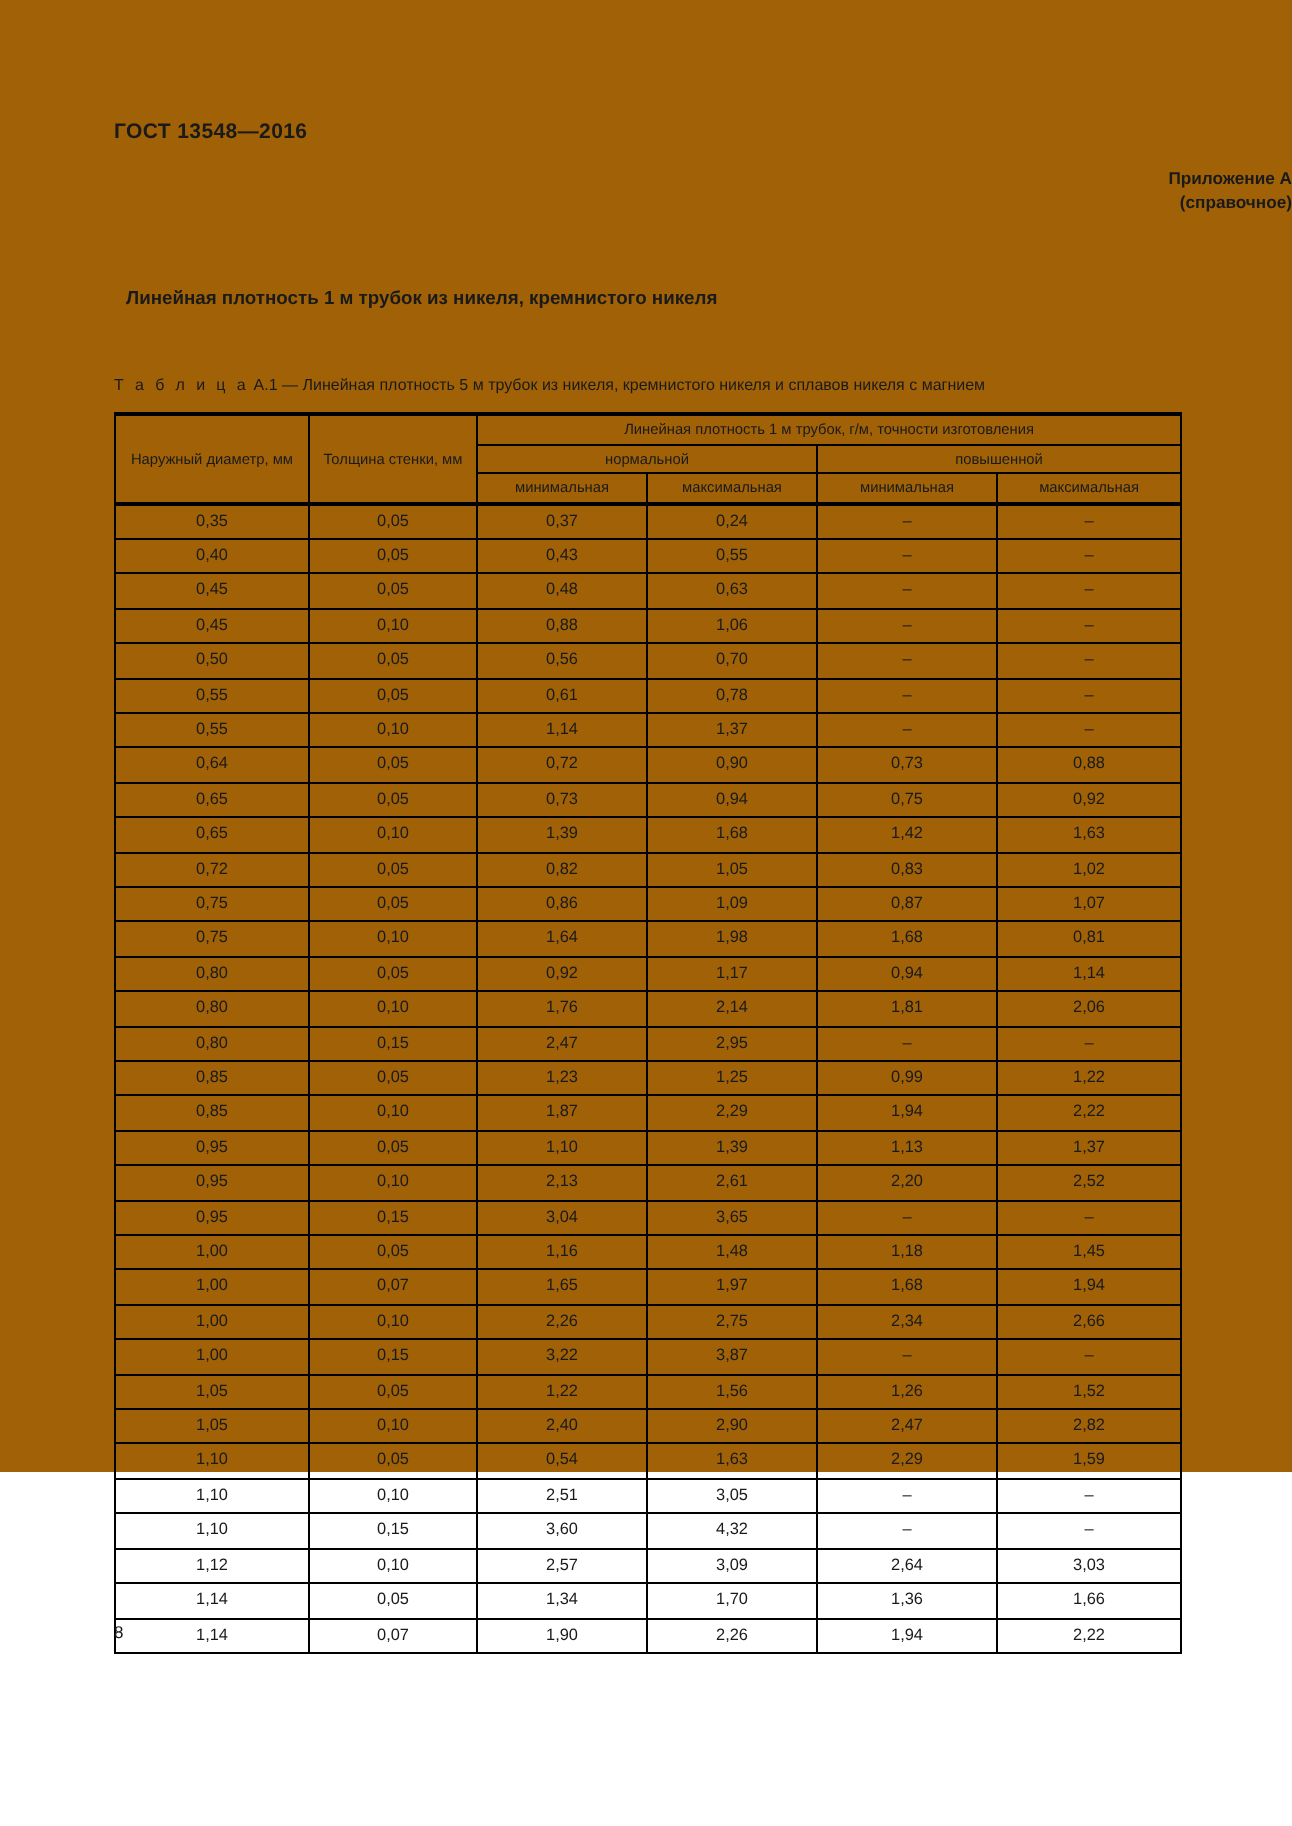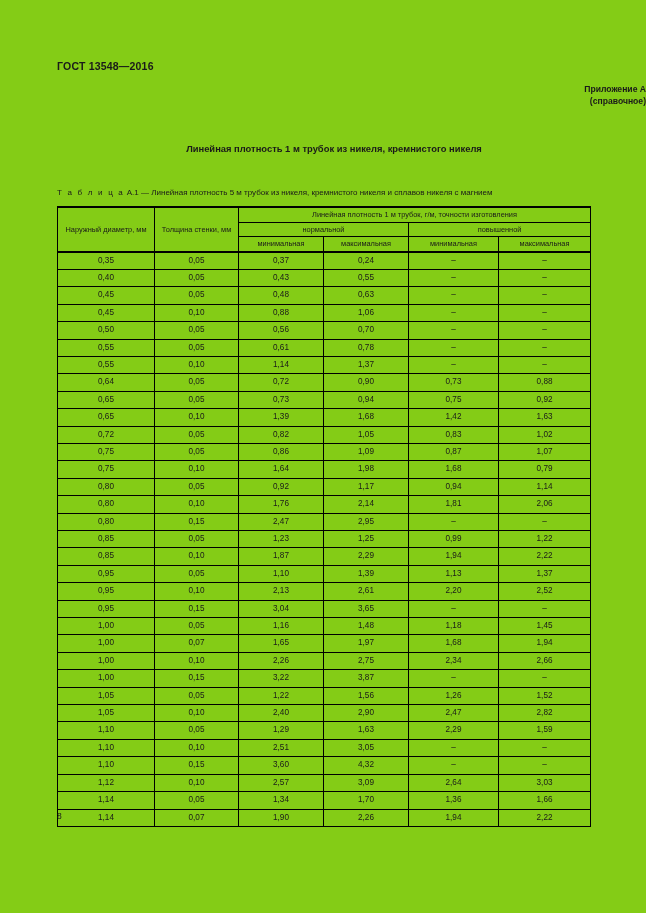--- a/index.html
+++ b/index.html
@@ -12,22 +12,22 @@
     height: 913px;
     font-family: "Liberation Sans", sans-serif;
     color: #1a1a1a;
     position: relative;
     overflow: hidden;
   }
   .page {
     position: absolute;
     left: 0; top: 0;
     width: 646px;
-    height: 913px;
-    background: #84cc16;
+    height: 736px;
+    background: #a16207;
   }
   .doc-header {
     position: absolute;
     left: 57px;
     top: 60px;
     font-size: 10.5px;
     font-weight: bold;
     letter-spacing: 0.2px;
   }
   .appendix-block {
@@ -36,24 +36,24 @@
     top: 84px;
     width: 646px;
     text-align: right;
     font-size: 8.6px;
     line-height: 11.5px;
     font-weight: bold;
   }
   .appendix-block .ap-line2 { font-weight: bold; }
   .main-title {
     position: absolute;
-    left: 74px;
+    left: 63px;
     top: 142px;
     width: 520px;
-    text-align: center;
+    text-align: left;
     font-size: 9.4px;
     font-weight: bold;
     line-height: 13px;
   }
   .table-caption {
     position: absolute;
     left: 57px;
     top: 188px;
     font-size: 8px;
     white-space: nowrap;
@@ -256,21 +256,21 @@
             <td>1,09</td>
             <td>0,87</td>
             <td>1,07</td>
           </tr>
           <tr>
             <td>0,75</td>
             <td>0,10</td>
             <td>1,64</td>
             <td>1,98</td>
             <td>1,68</td>
-            <td>0,79</td>
+            <td>0,81</td>
           </tr>
           <tr>
             <td>0,80</td>
             <td>0,05</td>
             <td>0,92</td>
             <td>1,17</td>
             <td>0,94</td>
             <td>1,14</td>
           </tr>
           <tr>
@@ -373,21 +373,21 @@
             <td>1,05</td>
             <td>0,10</td>
             <td>2,40</td>
             <td>2,90</td>
             <td>2,47</td>
             <td>2,82</td>
           </tr>
           <tr>
             <td>1,10</td>
             <td>0,05</td>
-            <td>1,29</td>
+            <td>0,54</td>
             <td>1,63</td>
             <td>2,29</td>
             <td>1,59</td>
           </tr>
           <tr>
             <td>1,10</td>
             <td>0,10</td>
             <td>2,51</td>
             <td>3,05</td>
             <td>–</td>

